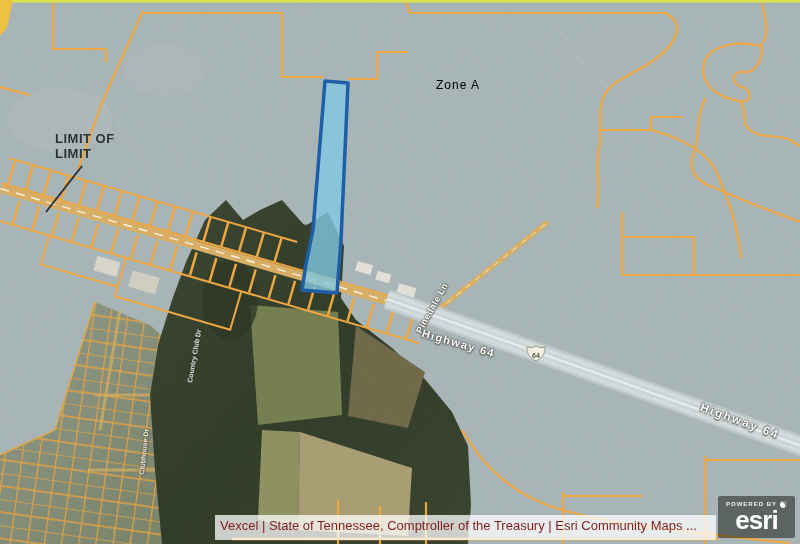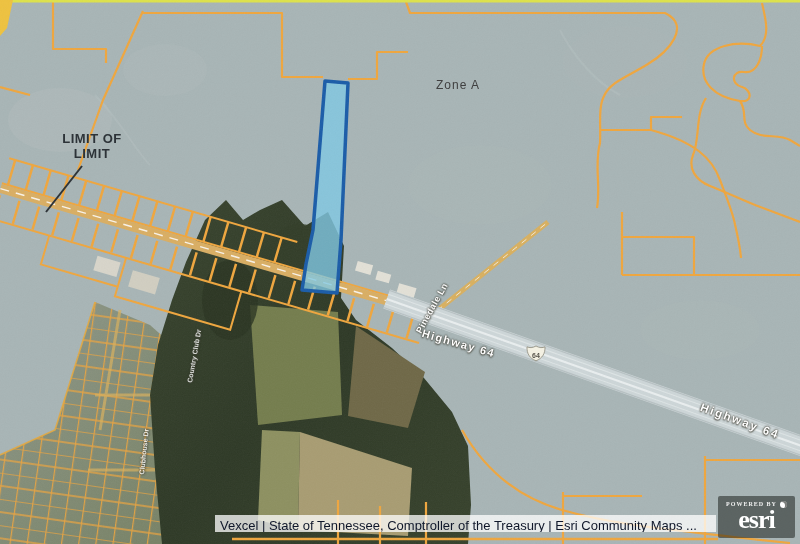--- a/index.html
+++ b/index.html
@@ -4,47 +4,47 @@
 <style>
   html,body{margin:0;padding:0;background:#222;}
   .map-wrap{
     position:relative;width:800px;height:544px;overflow:hidden;
     font-family:"Liberation Sans", sans-serif;
     background:#a8b5b6;
   }
   .map-wrap svg{position:absolute;left:0;top:0;}
   .label{position:absolute;pointer-events:none;white-space:nowrap;}
   .limit-label{
-    left:55px;top:131px;width:74px;text-align:center;
+    left:55px;top:131px;width:74px;
     color:#2d3338;font-size:13px;line-height:15px;font-weight:bold;
     letter-spacing:.5px;
   }
   .zone-label{
-    left:436px;top:78px;color:#404040;font-size:12px;letter-spacing:1px;
+    left:436px;top:78px;color:#000000;font-size:12px;letter-spacing:1px;
   }
   .road-label{
     color:#fff;font-weight:bold;
     text-shadow:0 0 2px rgba(70,70,60,.95),0 0 2px rgba(70,70,60,.9),0 1px 2px rgba(70,70,60,.8);
   }
   .hwy-center{left:424px;top:327px;font-size:11px;letter-spacing:1.5px;transform:rotate(16deg);transform-origin:0 0;}
   .hwy-right{left:703px;top:401px;font-size:11.5px;letter-spacing:2px;transform:rotate(20deg);transform-origin:0 0;}
   .side-road{left:414px;top:330px;font-size:9px;letter-spacing:.5px;transform:rotate(-61deg);transform-origin:0 0;opacity:.95;}
   .street-1{left:186px;top:382px;font-size:7px;transform:rotate(-80deg);transform-origin:0 0;opacity:.8;}
   .street-2{left:138px;top:474px;font-size:7px;transform:rotate(-84deg);transform-origin:0 0;opacity:.8;}
   .attribution{
-    position:absolute;left:215px;top:515px;width:501px;height:17px;
+    position:absolute;left:215px;top:515px;width:501px;height:25px;
     background:rgba(255,255,255,.75);
-    color:#0f172a;font-size:13px;line-height:21px;
+    color:#7f1d1d;font-size:13px;line-height:21px;
     padding:0 0 0 5px;box-sizing:border-box;
     overflow:hidden;white-space:nowrap;
   }
   .esri-box{
     position:absolute;left:718px;top:496px;width:77px;height:42px;
     background:rgba(15,20,15,.5);border-radius:2px;
-    color:#fff;text-align:center;font-family:Liberation Serif, serif;
+    color:#fff;text-align:center;
   }
   .powered-row{
     display:flex;align-items:center;justify-content:center;gap:3px;
     margin-top:4px;height:8px;
   }
   .powered-by{font-size:6px;letter-spacing:1px;font-weight:bold;color:#f2f2f2;}
   .globe-dot{width:7px;height:7px;border-radius:50%;background:#fff;
     box-shadow:inset -2px 1px 0 rgba(15,20,15,.55);}
   .esri-word{font-size:26px;font-weight:bold;letter-spacing:-1px;line-height:26px;margin-top:-1px;}
 </style>

